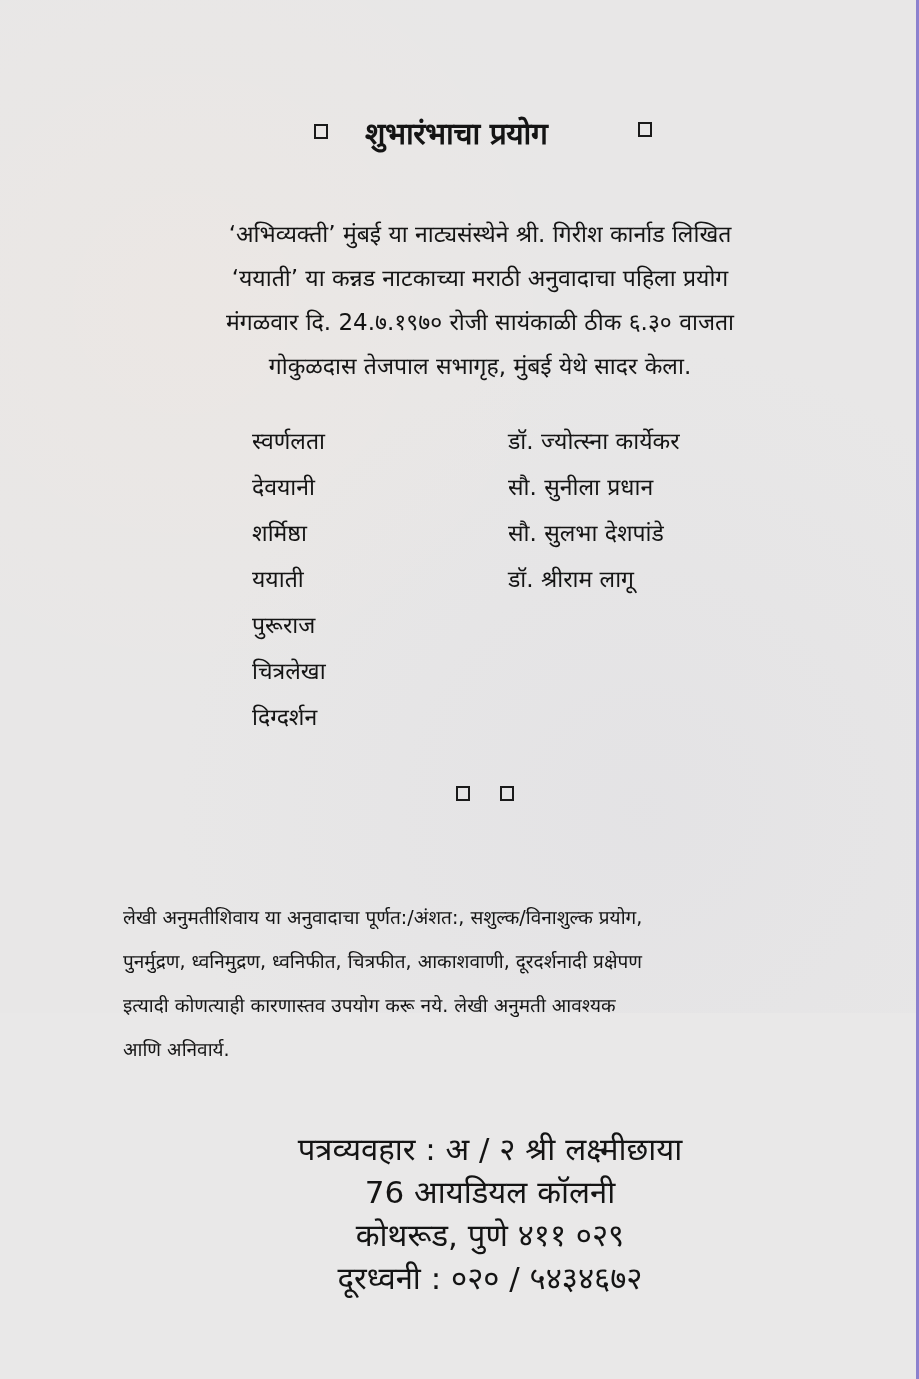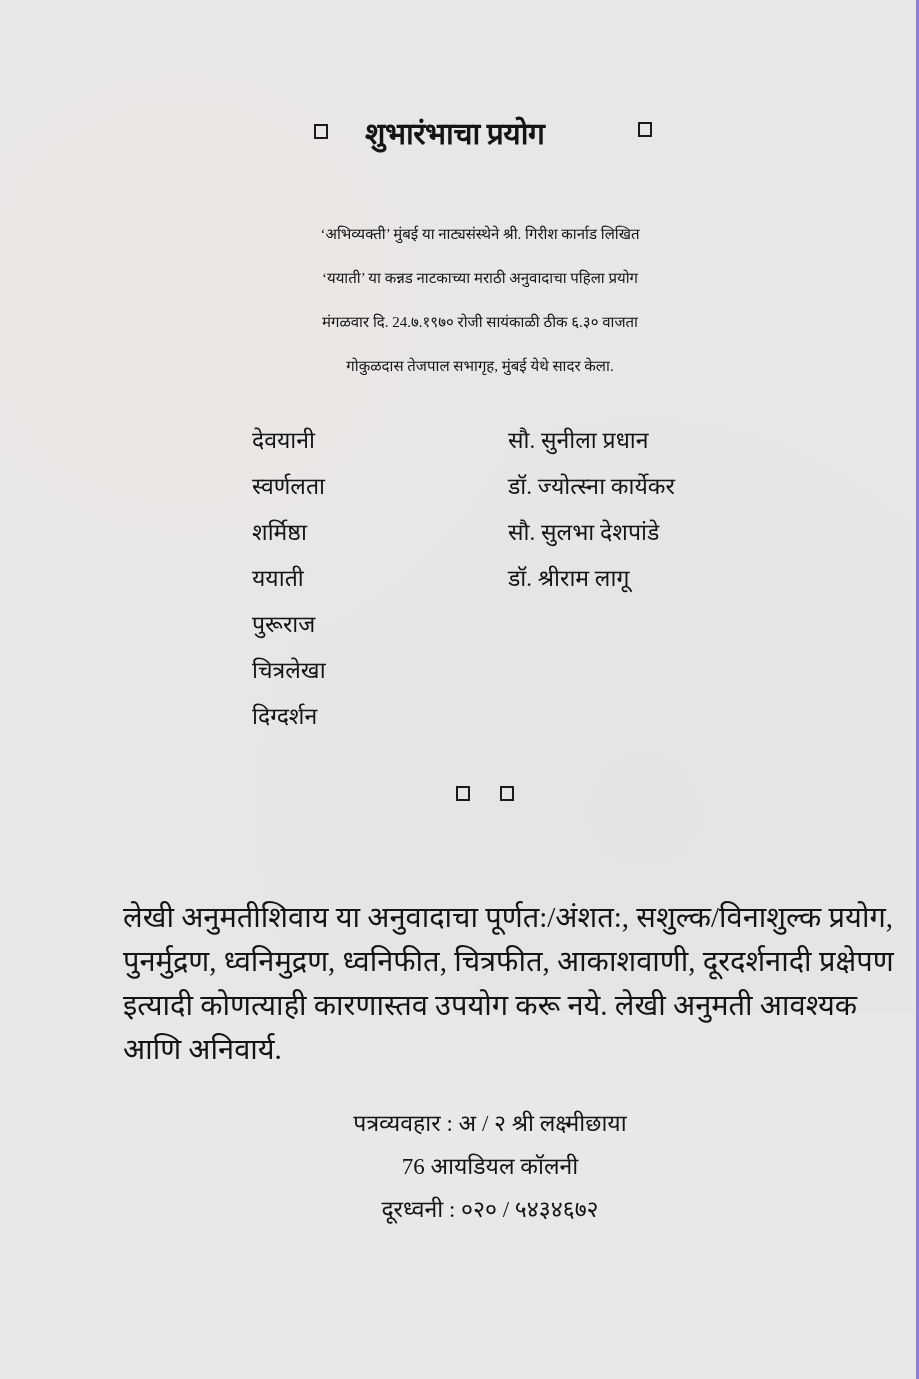--- a/index.html
+++ b/index.html
@@ -16,21 +16,20 @@
     color: #141414;
   }
   .page {
     position: absolute;
     left: 0; top: 0;
     width: 919px; height: 1013px;
     background:
       radial-gradient(circle at 20% 30%, rgba(255,230,210,0.15) 0, rgba(255,255,255,0) 40%),
       radial-gradient(circle at 70% 80%, rgba(210,210,220,0.2) 0, rgba(255,255,255,0) 45%),
       #e8e7e7;
-    font-family: Liberation Serif, serif;
   }
   .right-edge {
     position: absolute;
     right: 0; top: 0;
     width: 3px; height: 1379px;
     background: #7b6fc9;
     opacity: 0.85;
   }
   .title-row {
     position: absolute;
@@ -53,21 +52,21 @@
     font-weight: bold;
     white-space: nowrap;
     letter-spacing: -0.5px;
   }
   .intro {
     position: absolute;
     top: 212px;
     left: 120px;
     width: 720px;
     text-align: center;
-    font-size: 15px;
+    font-size: 23px;
     line-height: 44px;
   }
   .intro div { white-space: nowrap; }
   .cast {
     position: absolute;
     top: 418px;
     left: 252px;
     width: 500px;
   }
   .cast-row {
@@ -91,32 +90,32 @@
     top: 786px;
     left: 456px;
     width: 70px;
     height: 22px;
   }
   .notice {
     position: absolute;
     top: 895px;
     left: 123px;
     width: 680px;
-    font-size: 29px;
+    font-size: 19px;
     line-height: 44px;
     text-align: justify;
   }
   .notice div { white-space: nowrap; }
   .address {
     position: absolute;
-    top: 1102px;
+    top: 1128px;
     left: 200px;
     width: 580px;
     text-align: center;
-    font-size: 23px;
+    font-size: 31px;
     line-height: 43px;
   }
   .address div { white-space: nowrap; }
 </style>
 </head>
 <body>
 
 <div class="page">
 
   <div class="title-row">
@@ -127,26 +126,26 @@
 
   <div class="intro">
     <div>‘अभिव्यक्ती’ मुंबई या नाट्यसंस्थेने श्री. गिरीश कार्नाड लिखित</div>
     <div>‘ययाती’ या कन्नड नाटकाच्या मराठी अनुवादाचा पहिला प्रयोग</div>
     <div>मंगळवार दि. 24.७.१९७० रोजी सायंकाळी ठीक ६.३० वाजता</div>
     <div>गोकुळदास तेजपाल सभागृह, मुंबई येथे सादर केला.</div>
   </div>
 
   <div class="cast">
     <div class="cast-row">
+      <span class="cast-role">स्वर्णलता</span>
+      <span class="cast-actor">डॉ. ज्योत्स्ना कार्येकर</span>
+    </div>
+    <div class="cast-row">
       <span class="cast-role">देवयानी</span>
       <span class="cast-actor">सौ. सुनीला प्रधान</span>
-    </div>
-    <div class="cast-row">
-      <span class="cast-role">स्वर्णलता</span>
-      <span class="cast-actor">डॉ. ज्योत्स्ना कार्येकर</span>
     </div>
     <div class="cast-row">
       <span class="cast-role">शर्मिष्ठा</span>
       <span class="cast-actor">सौ. सुलभा देशपांडे</span>
     </div>
     <div class="cast-row">
       <span class="cast-role">ययाती</span>
       <span class="cast-actor">डॉ. श्रीराम लागू</span>
     </div>
     <div class="cast-row">
@@ -168,17 +167,18 @@
   <div class="notice">
     <div>लेखी अनुमतीशिवाय या अनुवादाचा पूर्णत:/अंशत:, सशुल्क/विनाशुल्क प्रयोग,</div>
     <div>पुनर्मुद्रण, ध्वनिमुद्रण, ध्वनिफीत, चित्रफीत, आकाशवाणी, दूरदर्शनादी प्रक्षेपण</div>
     <div>इत्यादी कोणत्याही कारणास्तव उपयोग करू नये. लेखी अनुमती आवश्यक</div>
     <div>आणि अनिवार्य.</div>
   </div>
 
   <div class="address">
     <div>पत्रव्यवहार  :  अ / २ श्री लक्ष्मीछाया</div>
     <div>76 आयडियल कॉलनी</div>
+    <div>कोथरूड, पुणे ४११ ०२९</div>
     <div>दूरध्वनी  :  ०२० / ५४३४६७२</div>
   </div>
 
   <div class="right-edge"></div>
 </div>
 
 </body></html>

